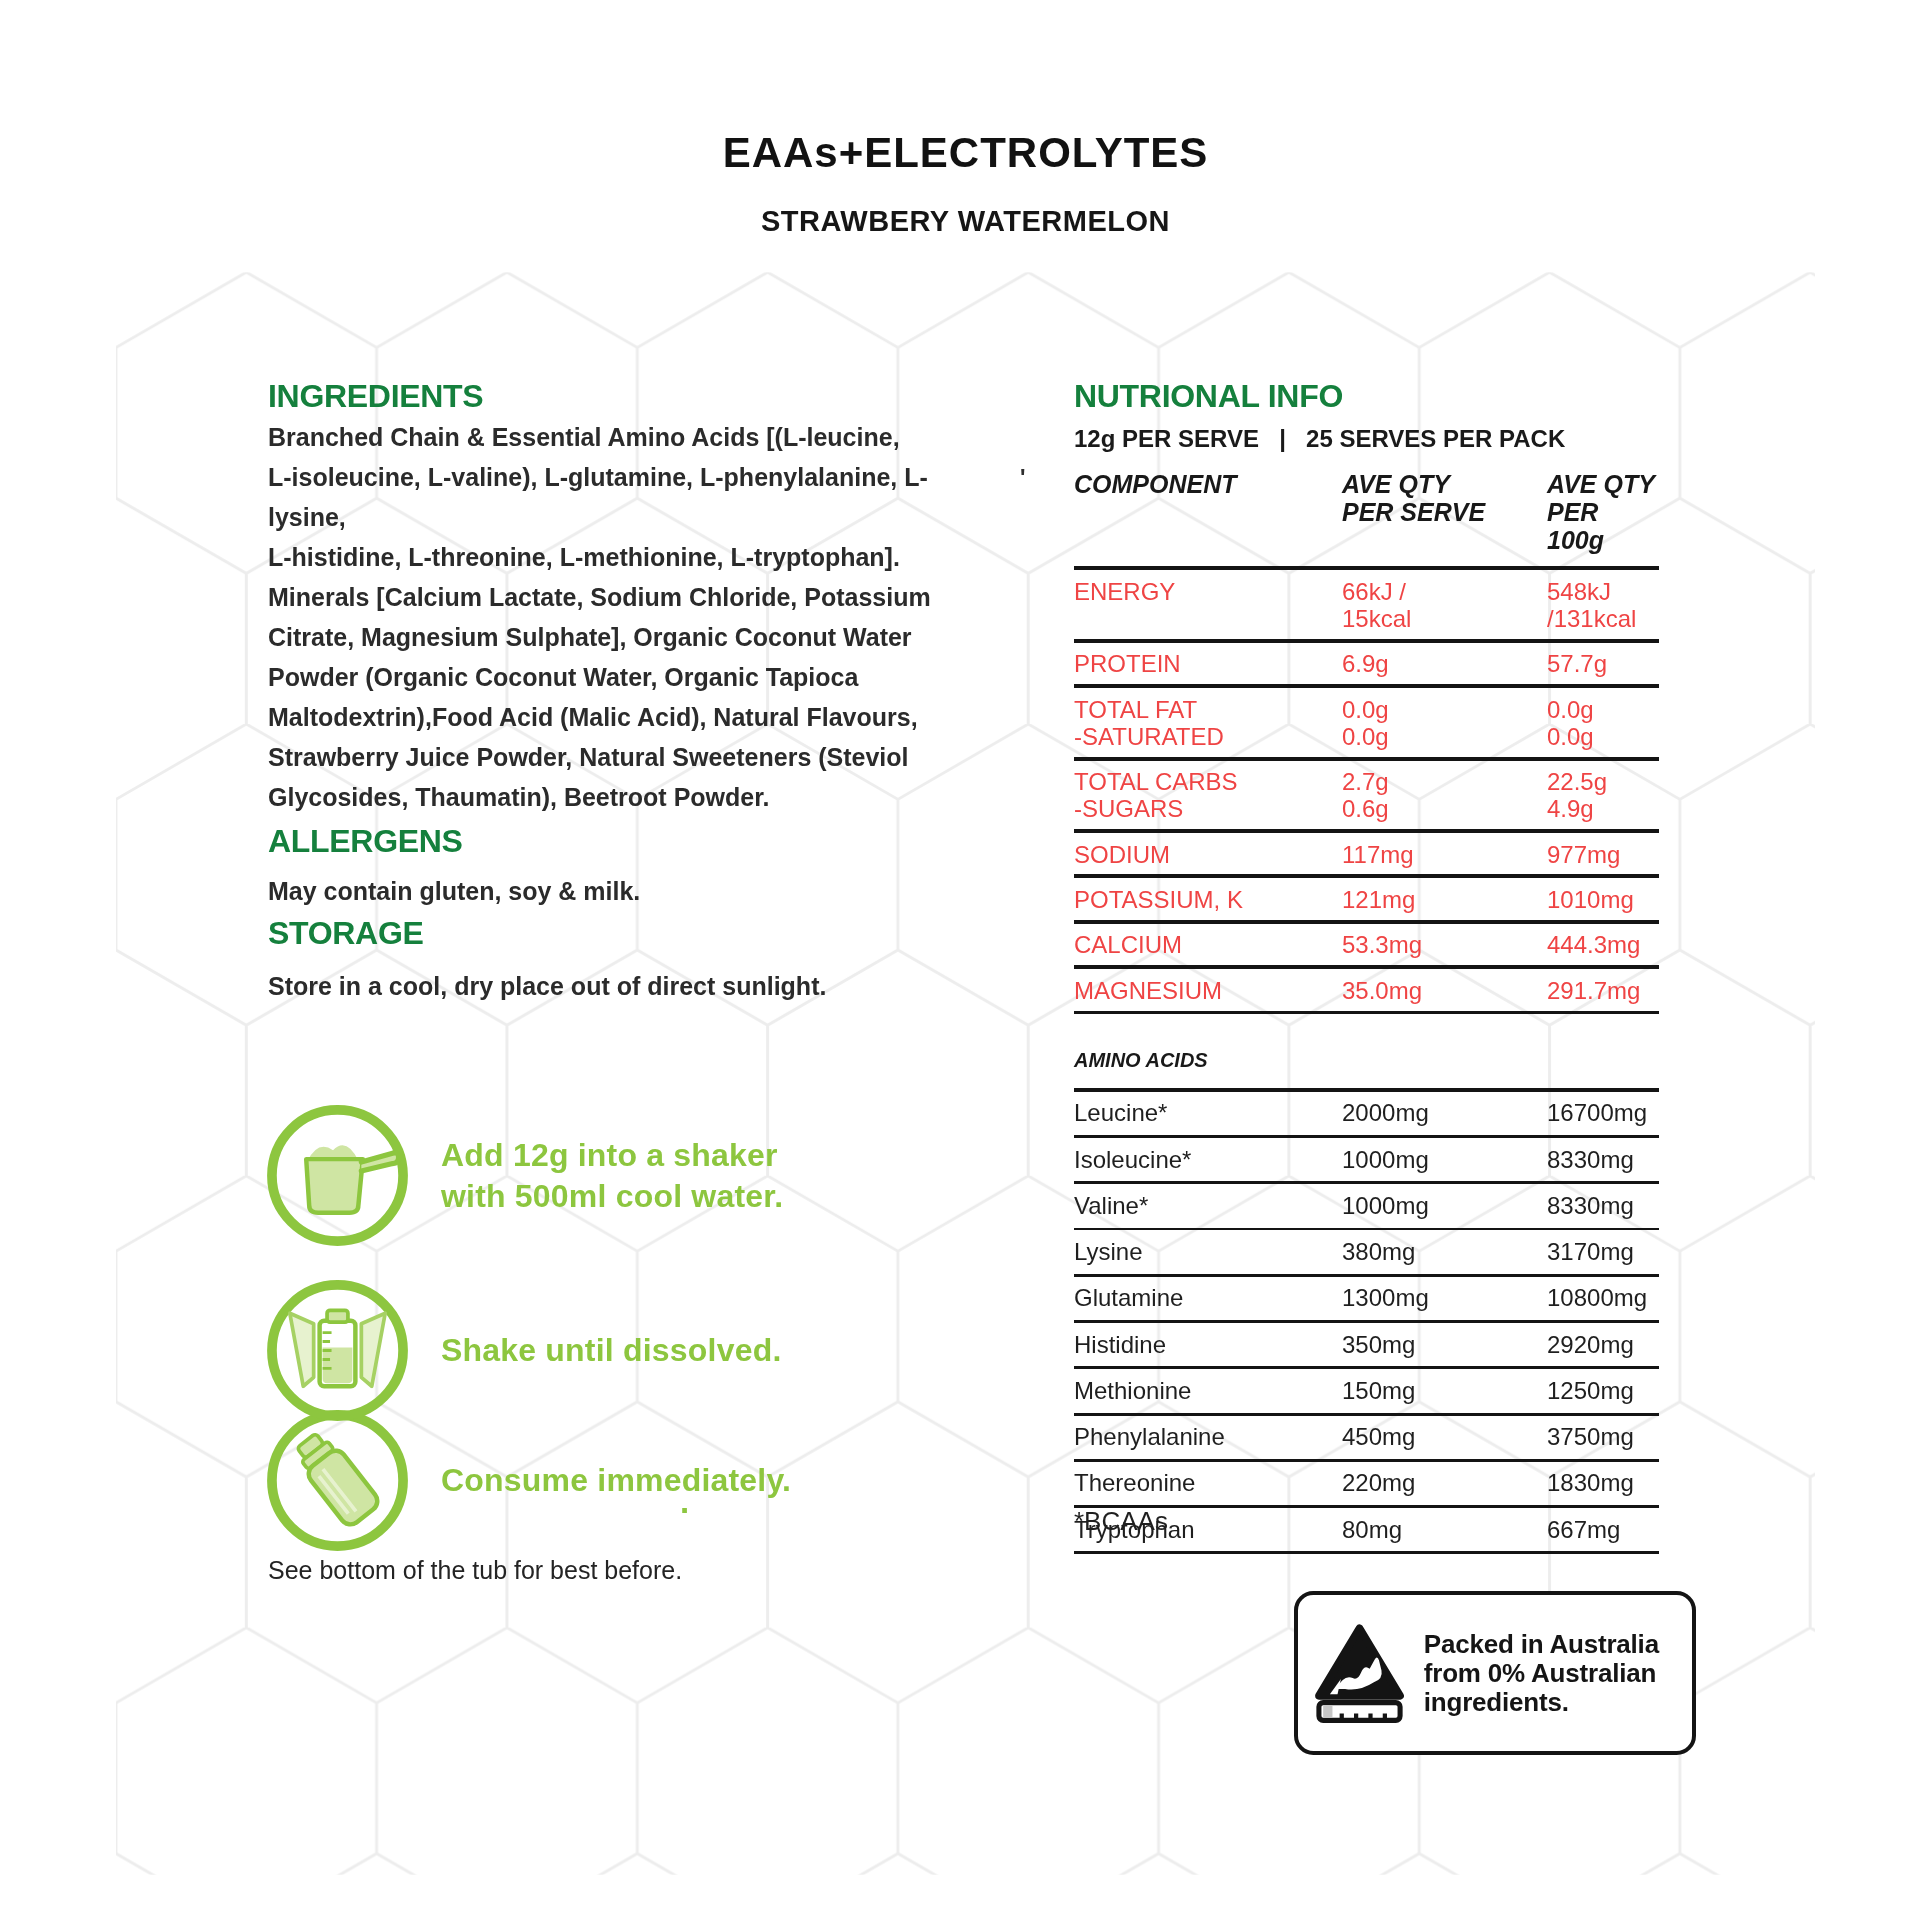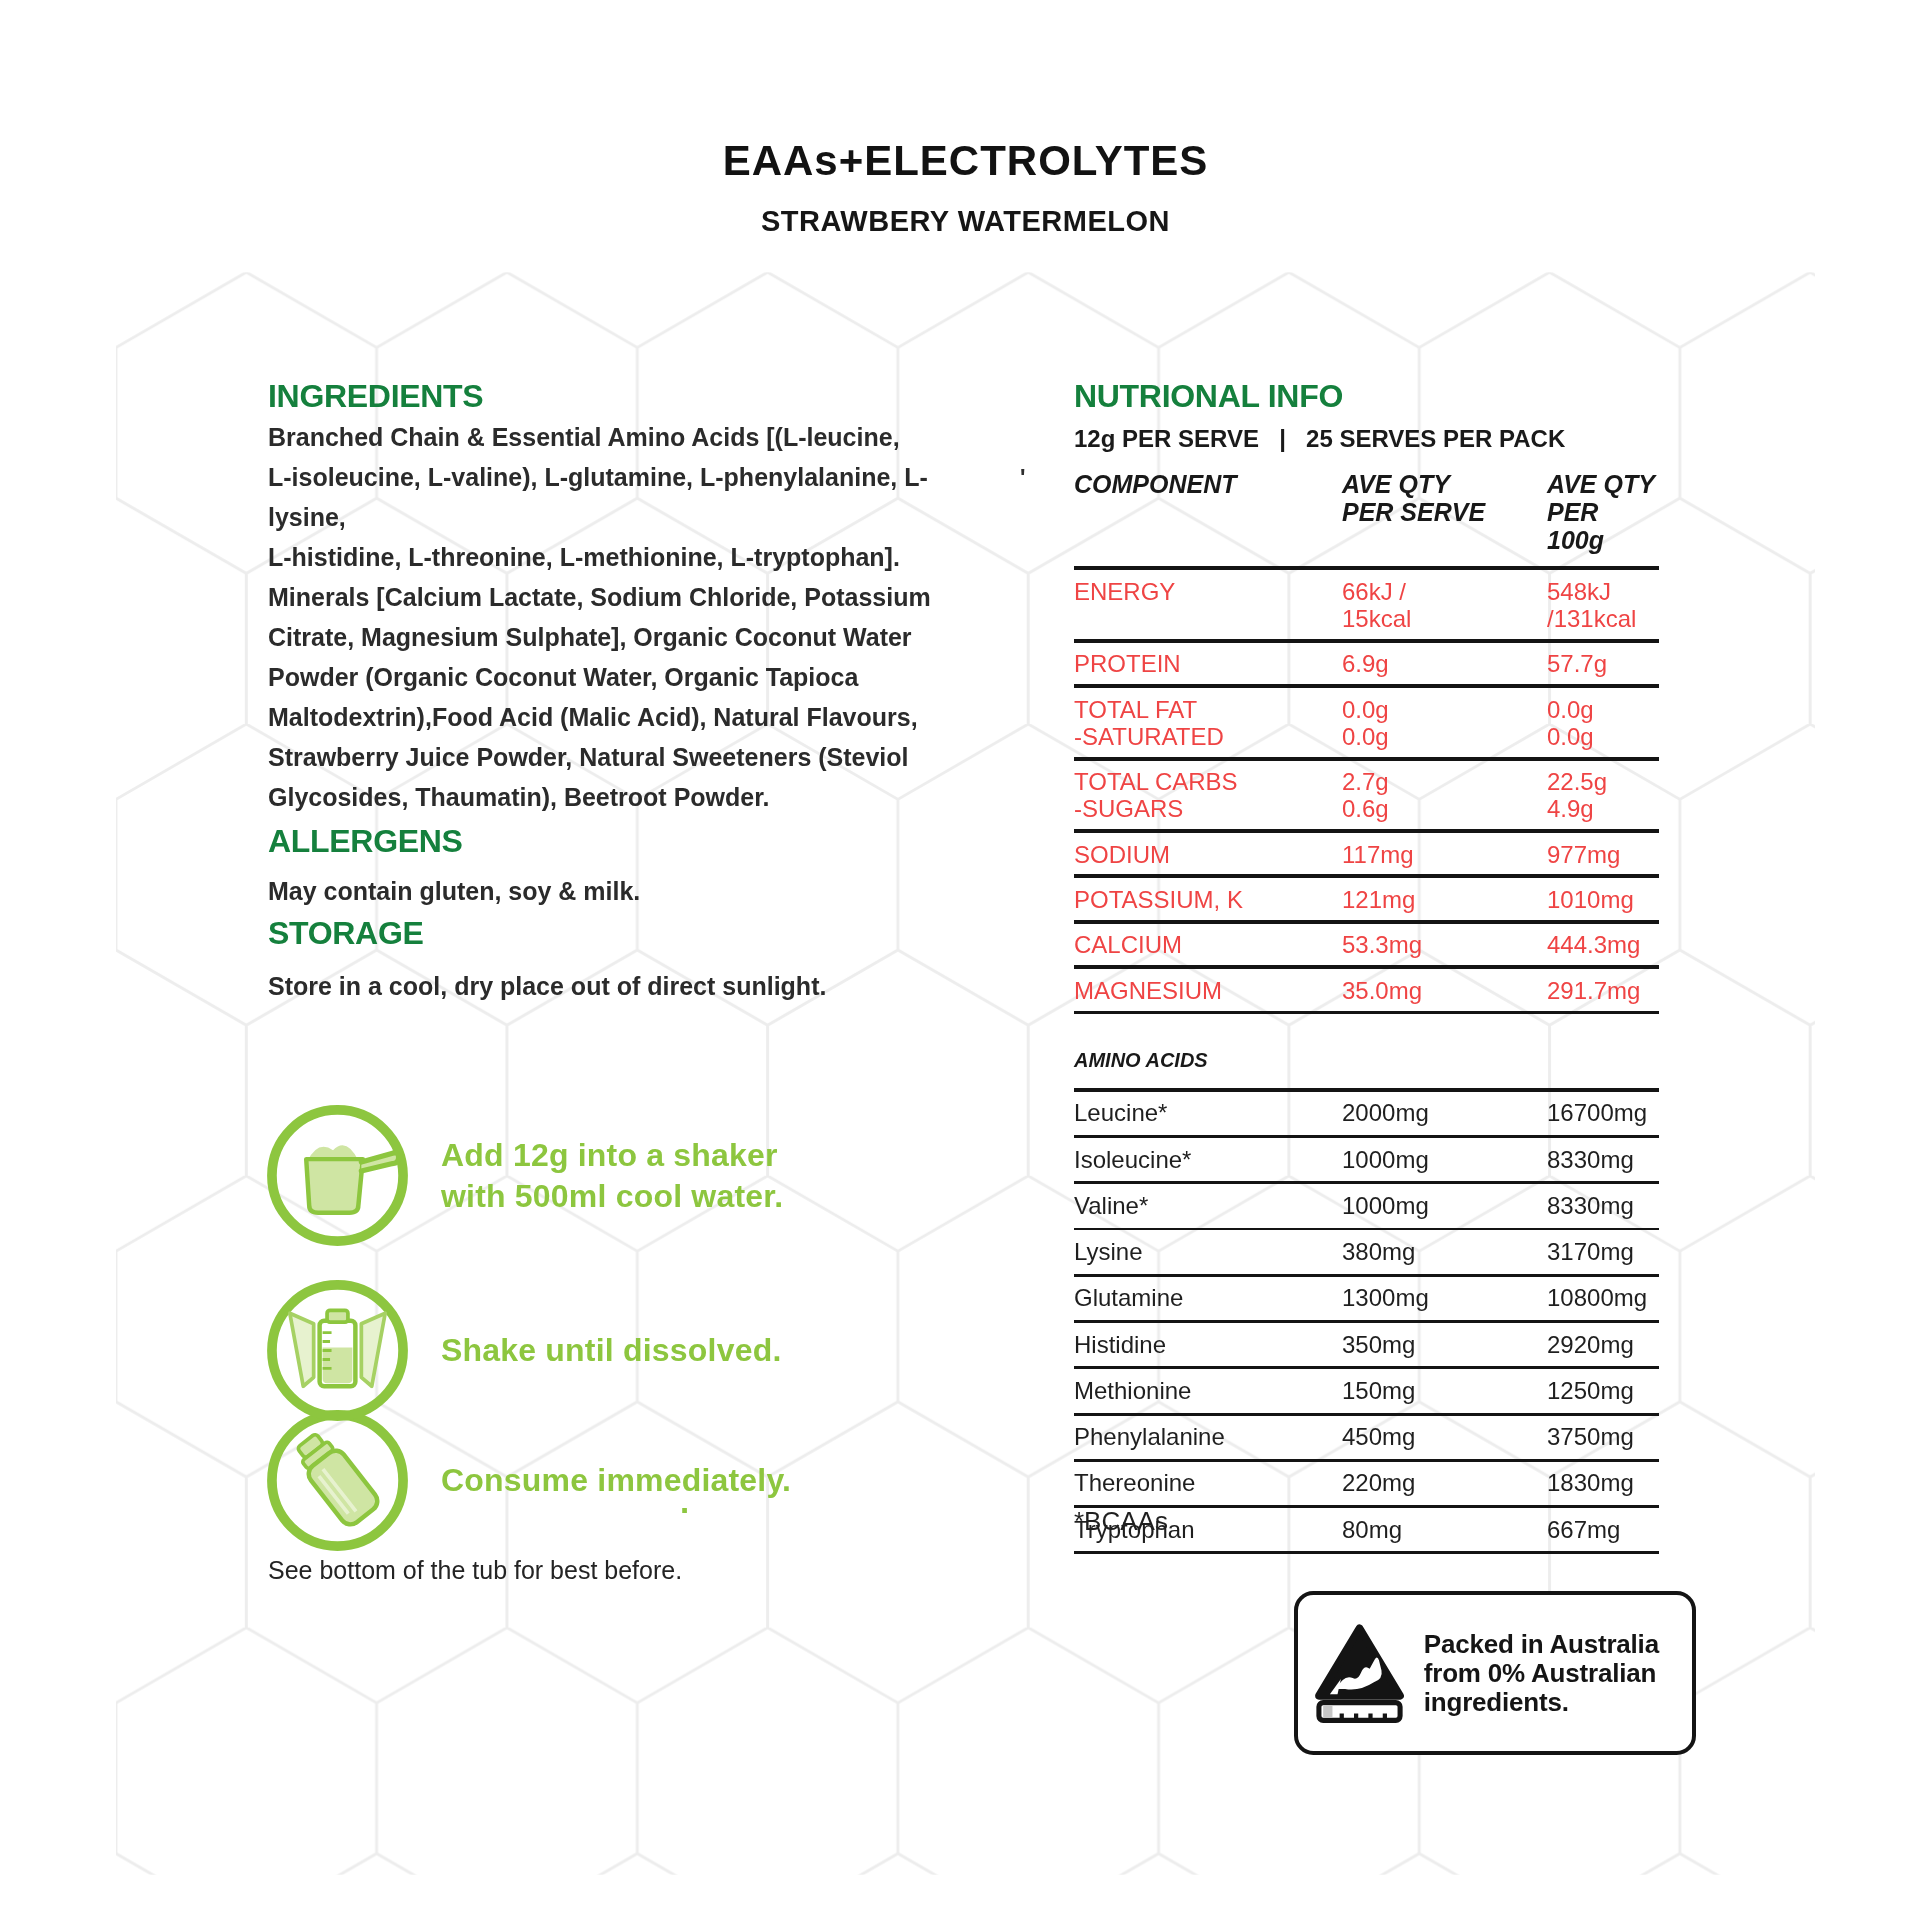--- a/index.html
+++ b/index.html
@@ -6,21 +6,21 @@
     --green:#8dc63f;
     --green-fill:#cfe5a3;
     --ink:#1d1d1d;
   }
   *{margin:0;padding:0;box-sizing:border-box;}
   body{background:#fff;font-family:"Liberation Sans",sans-serif;color:var(--ink);}
   .page{position:relative;width:1931px;height:1931px;background:#ffffff;overflow:hidden;}
   .hexbg{position:absolute;left:116px;top:272px;pointer-events:none;}
   .abs{position:absolute;}
   .pre{white-space:pre-line;}
-  .title{left:0;top:129px;width:100%;text-align:center;font-size:42px;font-weight:700;letter-spacing:1px;color:#121212;margin-top:8px;}
+  .title{left:0;top:129px;width:100%;text-align:center;font-size:42px;font-weight:700;letter-spacing:1px;color:#121212;}
   .subtitle{left:0;top:205px;width:100%;text-align:center;font-size:29px;font-weight:700;letter-spacing:0.5px;color:#161616;}
   .sec{font-size:32px;font-weight:700;letter-spacing:-0.3px;color:#15803d;}
   .bodytext{font-size:25px;line-height:40px;color:#2b2b2b;font-weight:bold;}
   .instr{position:absolute;left:263px;display:flex;align-items:center;gap:29px;height:149px;}
   .instr .ic{width:149px;height:149px;flex:0 0 auto;}
   .greentext{color:var(--green);font-weight:700;font-size:32px;line-height:41px;letter-spacing:0.2px;}
   .straydot{color:var(--green);font-weight:700;font-size:33px;}
   .straymark{color:#2e2e2e;font-size:23px;font-weight:700;}
   
   .ntable{position:absolute;left:1074px;top:470px;width:585px;}

